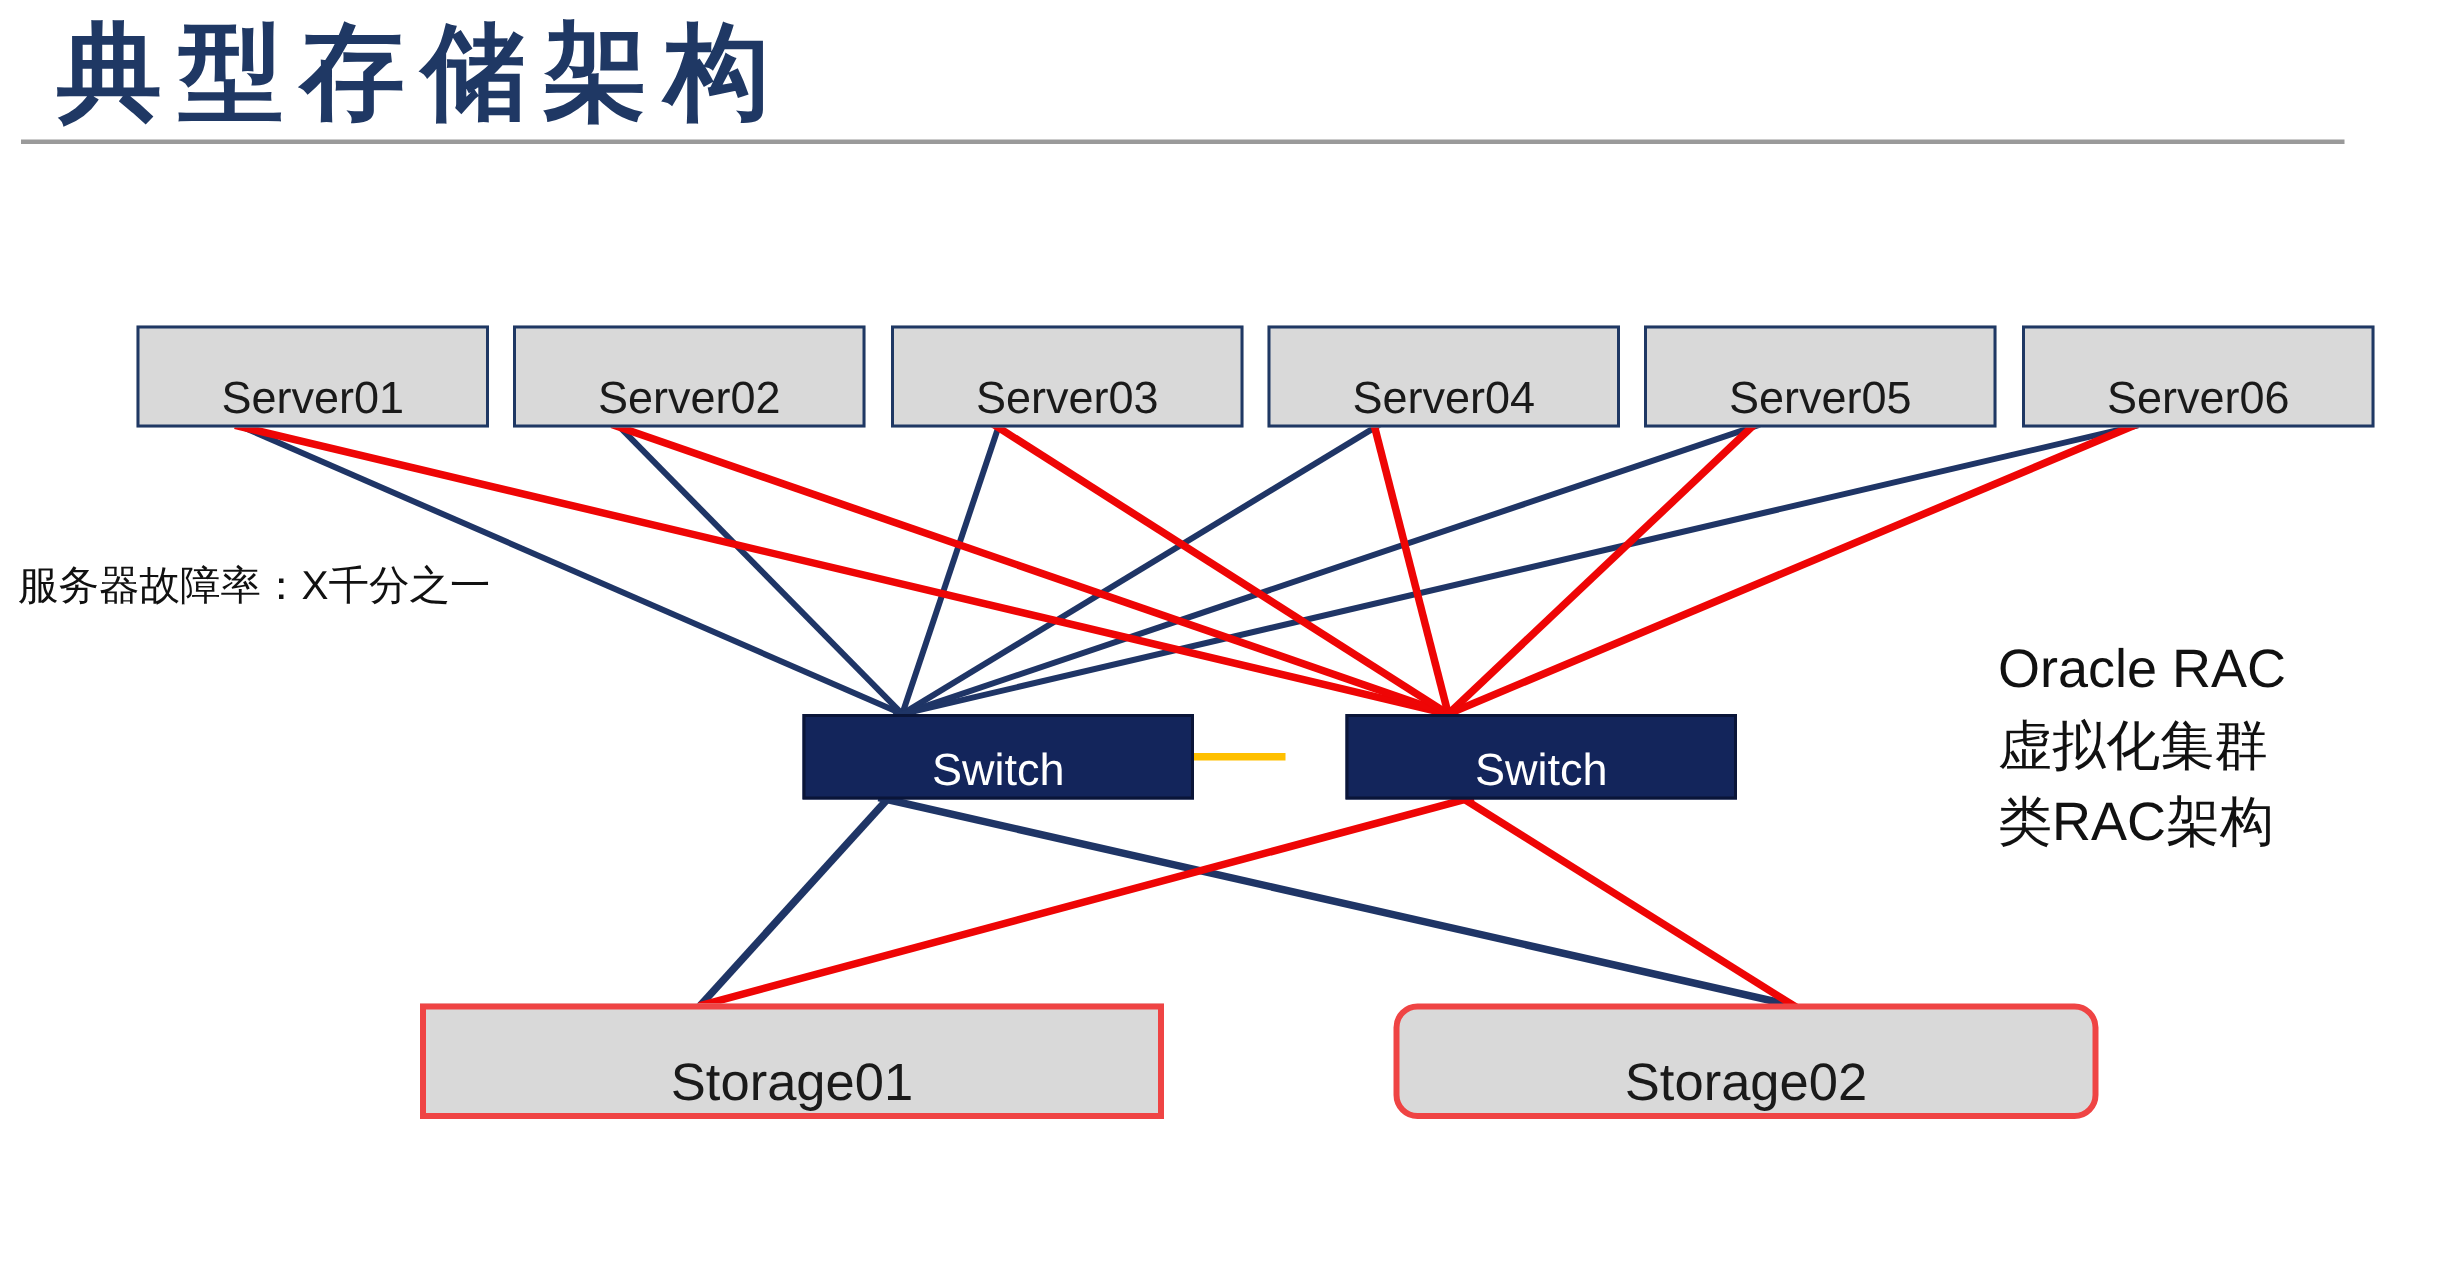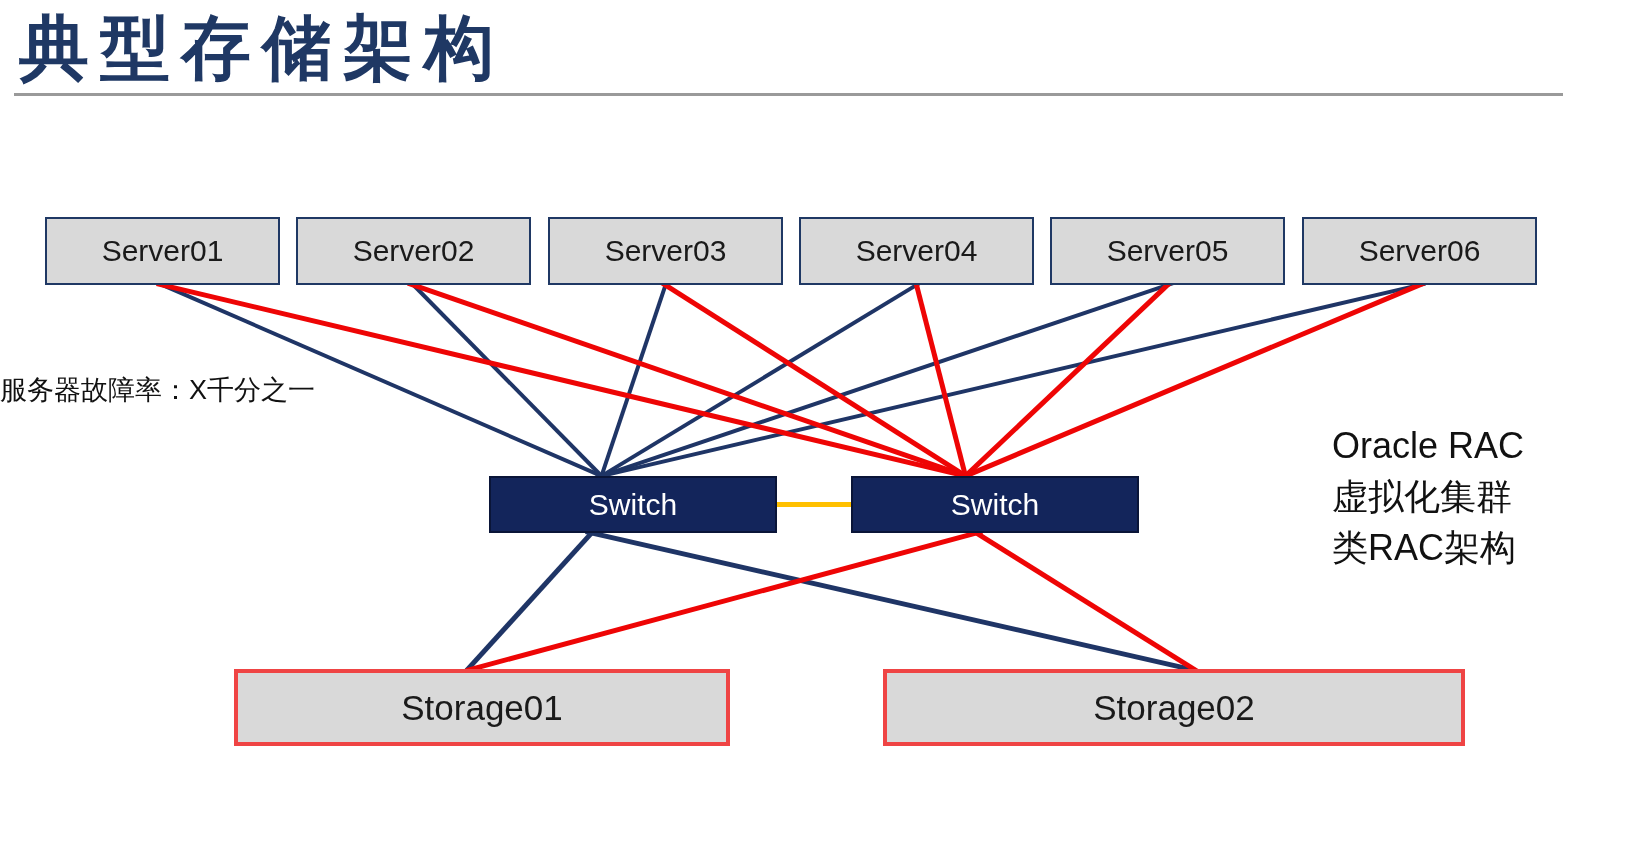--- a/index.html
+++ b/index.html
@@ -1,61 +1,61 @@
 <!DOCTYPE html>
 <html><head>
 <meta charset="utf-8">
 <style>
   html,body{margin:0;padding:0;background:#ffffff;}
   body{font-family:"Liberation Sans",sans-serif;}
   #slide{position:relative;width:1632px;height:847px;background:#ffffff;overflow:hidden;}
 
   .page-title{
-    position:absolute;left:19px;top:2px;
+    position:absolute;left:38px;top:2px;
     font-size:70px;font-weight:700;letter-spacing:11px;
     color:#1f3864;white-space:nowrap;z-index:3;
   }
   .title-divider{
     position:absolute;left:14px;top:93px;width:1549px;height:3px;
     background:#9a9a9a;z-index:3;
   }
 
   svg.wires{position:absolute;left:0;top:0;width:1632px;height:847px;z-index:1;}
 
   .node{
     position:absolute;box-sizing:border-box;z-index:2;
-    display:flex;align-items:center;justify-content:center;
+    display:flex;align-items:flex-end;justify-content:center;margin-left:46px;
   }
   .server{
     width:235px;height:68px;top:217px;
     background:#d9d9d9;border:2px solid #1f3864;
     font-size:30px;color:#1a1a1a;
   }
   .server-1{left:45px;}  .server-2{left:296px;} .server-3{left:548px;}
   .server-4{left:799px;} .server-5{left:1050px;}.server-6{left:1302px;}
 
   .switch{
-    width:288px;height:57px;top:476px;
+    width:261px;height:57px;top:476px;
     background:#13255b;border:2px solid #0a1538;
     font-size:30px;color:#ffffff;
   }
   .switch-1{left:489px;} .switch-2{left:851px;}
 
   .storage{
     height:77px;top:669px;
     background:#d9d9d9;border:4px solid #ef4444;
     font-size:35px;color:#1a1a1a;
   }
   .storage-1{left:234px;width:496px;}
-  .storage-2{left:883px;width:582px;}
+  .storage-2{left:883px;width:470px;border-radius:16px;}
 
   .note{
     position:absolute;color:#111111;font-size:27px;white-space:nowrap;z-index:3;
   }
-  .note-server-failure{left:0;top:372px;}
+  .note-server-failure{left:12px;top:372px;}
   .note-storage-failure{left:3px;top:764px;}
 
   .cluster-note{
     position:absolute;left:1332px;top:420px;z-index:3;
     font-size:36px;line-height:51px;color:#111111;white-space:nowrap;
   }
 </style>
 </head>
 <body>
 

